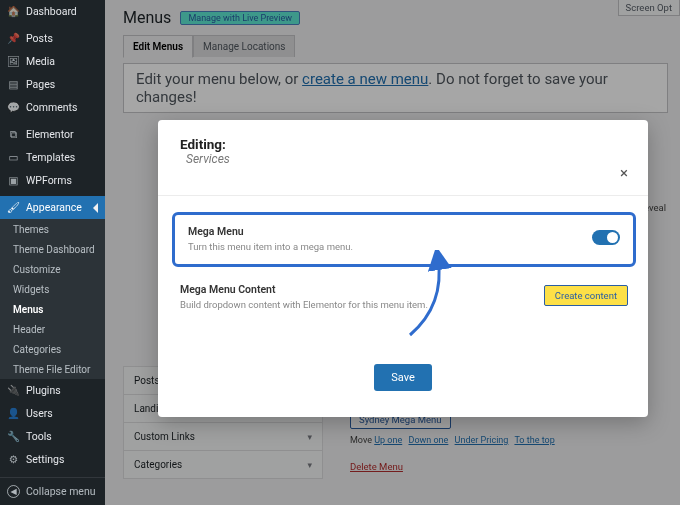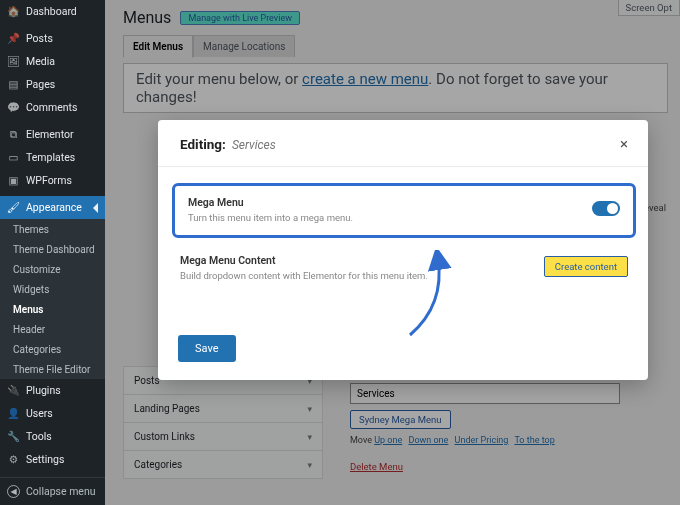--- a/index.html
+++ b/index.html
@@ -43,33 +43,33 @@
 .bottom-right { position: absolute; left: 245px; top: 370px; right: 12px; color: #1d2327; font-size: 9.5px; }
 .nav-label { color: #666A70; font-size: 9px; }
 .nav-input { width: 270px; border: 1px solid #8c8f94; background:#fff; padding: 4px 6px; font-size: 10px; margin: 3px 0 6px 0; }
 .mega-chip { display: inline-block; border: 1px solid #2a5ea4; color: #2a5ea4; background:#fff; font-size: 9.5px; padding: 3px 8px; border-radius: 2px; }
 .move-links { margin-top: 6px; color: #444; font-size: 9px; }
 .move-links a { color: #2271b1; text-decoration: underline; margin-right: 4px; }
 .delete-link { color: #b32d2e; text-decoration: underline; font-size: 9.5px; display:inline-block; margin-top:16px; }
 .reveal { position:absolute; right: 14px; top: 202px; font-size:9.5px; color:#444; }
 
 .modal { position: absolute; left: 158px; top: 120px; width: 490px; z-index: 70; background: #fff; border-radius: 4px; box-shadow: 0 6px 22px rgba(0,0,0,.25); }
-.modal-head { padding: 16px 20px 14px 22px; display: flex; align-items: flex-end; }
+.modal-head { padding: 16px 20px 14px 22px; display: flex; align-items: flex-start; flex-direction: column; }
 .modal-head .strong { font-weight: 700; font-size: 13.5px; color: #222; }
 .modal-head .name { font-style: italic; color: #777; font-size: 12px; margin-left: 6px; }
 .modal-head .close { margin-left: auto; color: #555; font-size: 15px; cursor: pointer; line-height: 1; }
 .modal-body { border-top: 1px solid #ececec; padding: 16px 20px 24px 22px; }
 .row { display: flex; justify-content: space-between; align-items: flex-start; gap: 18px; margin-bottom: 16px; }
 .row .left .title { font-size: 10.5px; font-weight: 600; color: #333; margin-bottom: 3px; }
 .row .left .desc { font-size: 9.5px; color: #888; max-width: 270px; line-height: 1.35; }
 .row.boxed { border: 3px solid #2f6ccd; border-radius: 6px; padding: 10px 13px; margin-left: -8px; margin-right: -8px; }
 .toggle { width: 28px; height: 15px; border-radius: 8px; background: #2271b1; position: relative; margin-top: 5px; }
 .toggle::after { content:""; position:absolute; width:11px; height:11px; background:#fff; border-radius:50%; right:2px; top:2px; }
 .create-btn { border:1px solid #2a5ea4; color:#2a5ea4; background:#fde047; font-size:9.5px; padding:4px 10px; border-radius:2px; margin-top: 2px; }
-.modal-foot { padding: 12px 20px 18px; display: flex; justify-content: flex-start; }
+.modal-foot { padding: 12px 20px 26px; display: flex; justify-content: center; }
 .save-btn { background: #2271b1; color: #fff; border: none; padding: 7px 17px; font-size: 11px; border-radius: 3px; }
 
 .arrow-svg { position:absolute; left:380px; top:250px; z-index:75; pointer-events:none; }
 </style>
 </head>
 <body>
 
 <div class="sidebar">
   <div class="sidebar-item">
       <span class="icon">🏠</span>

